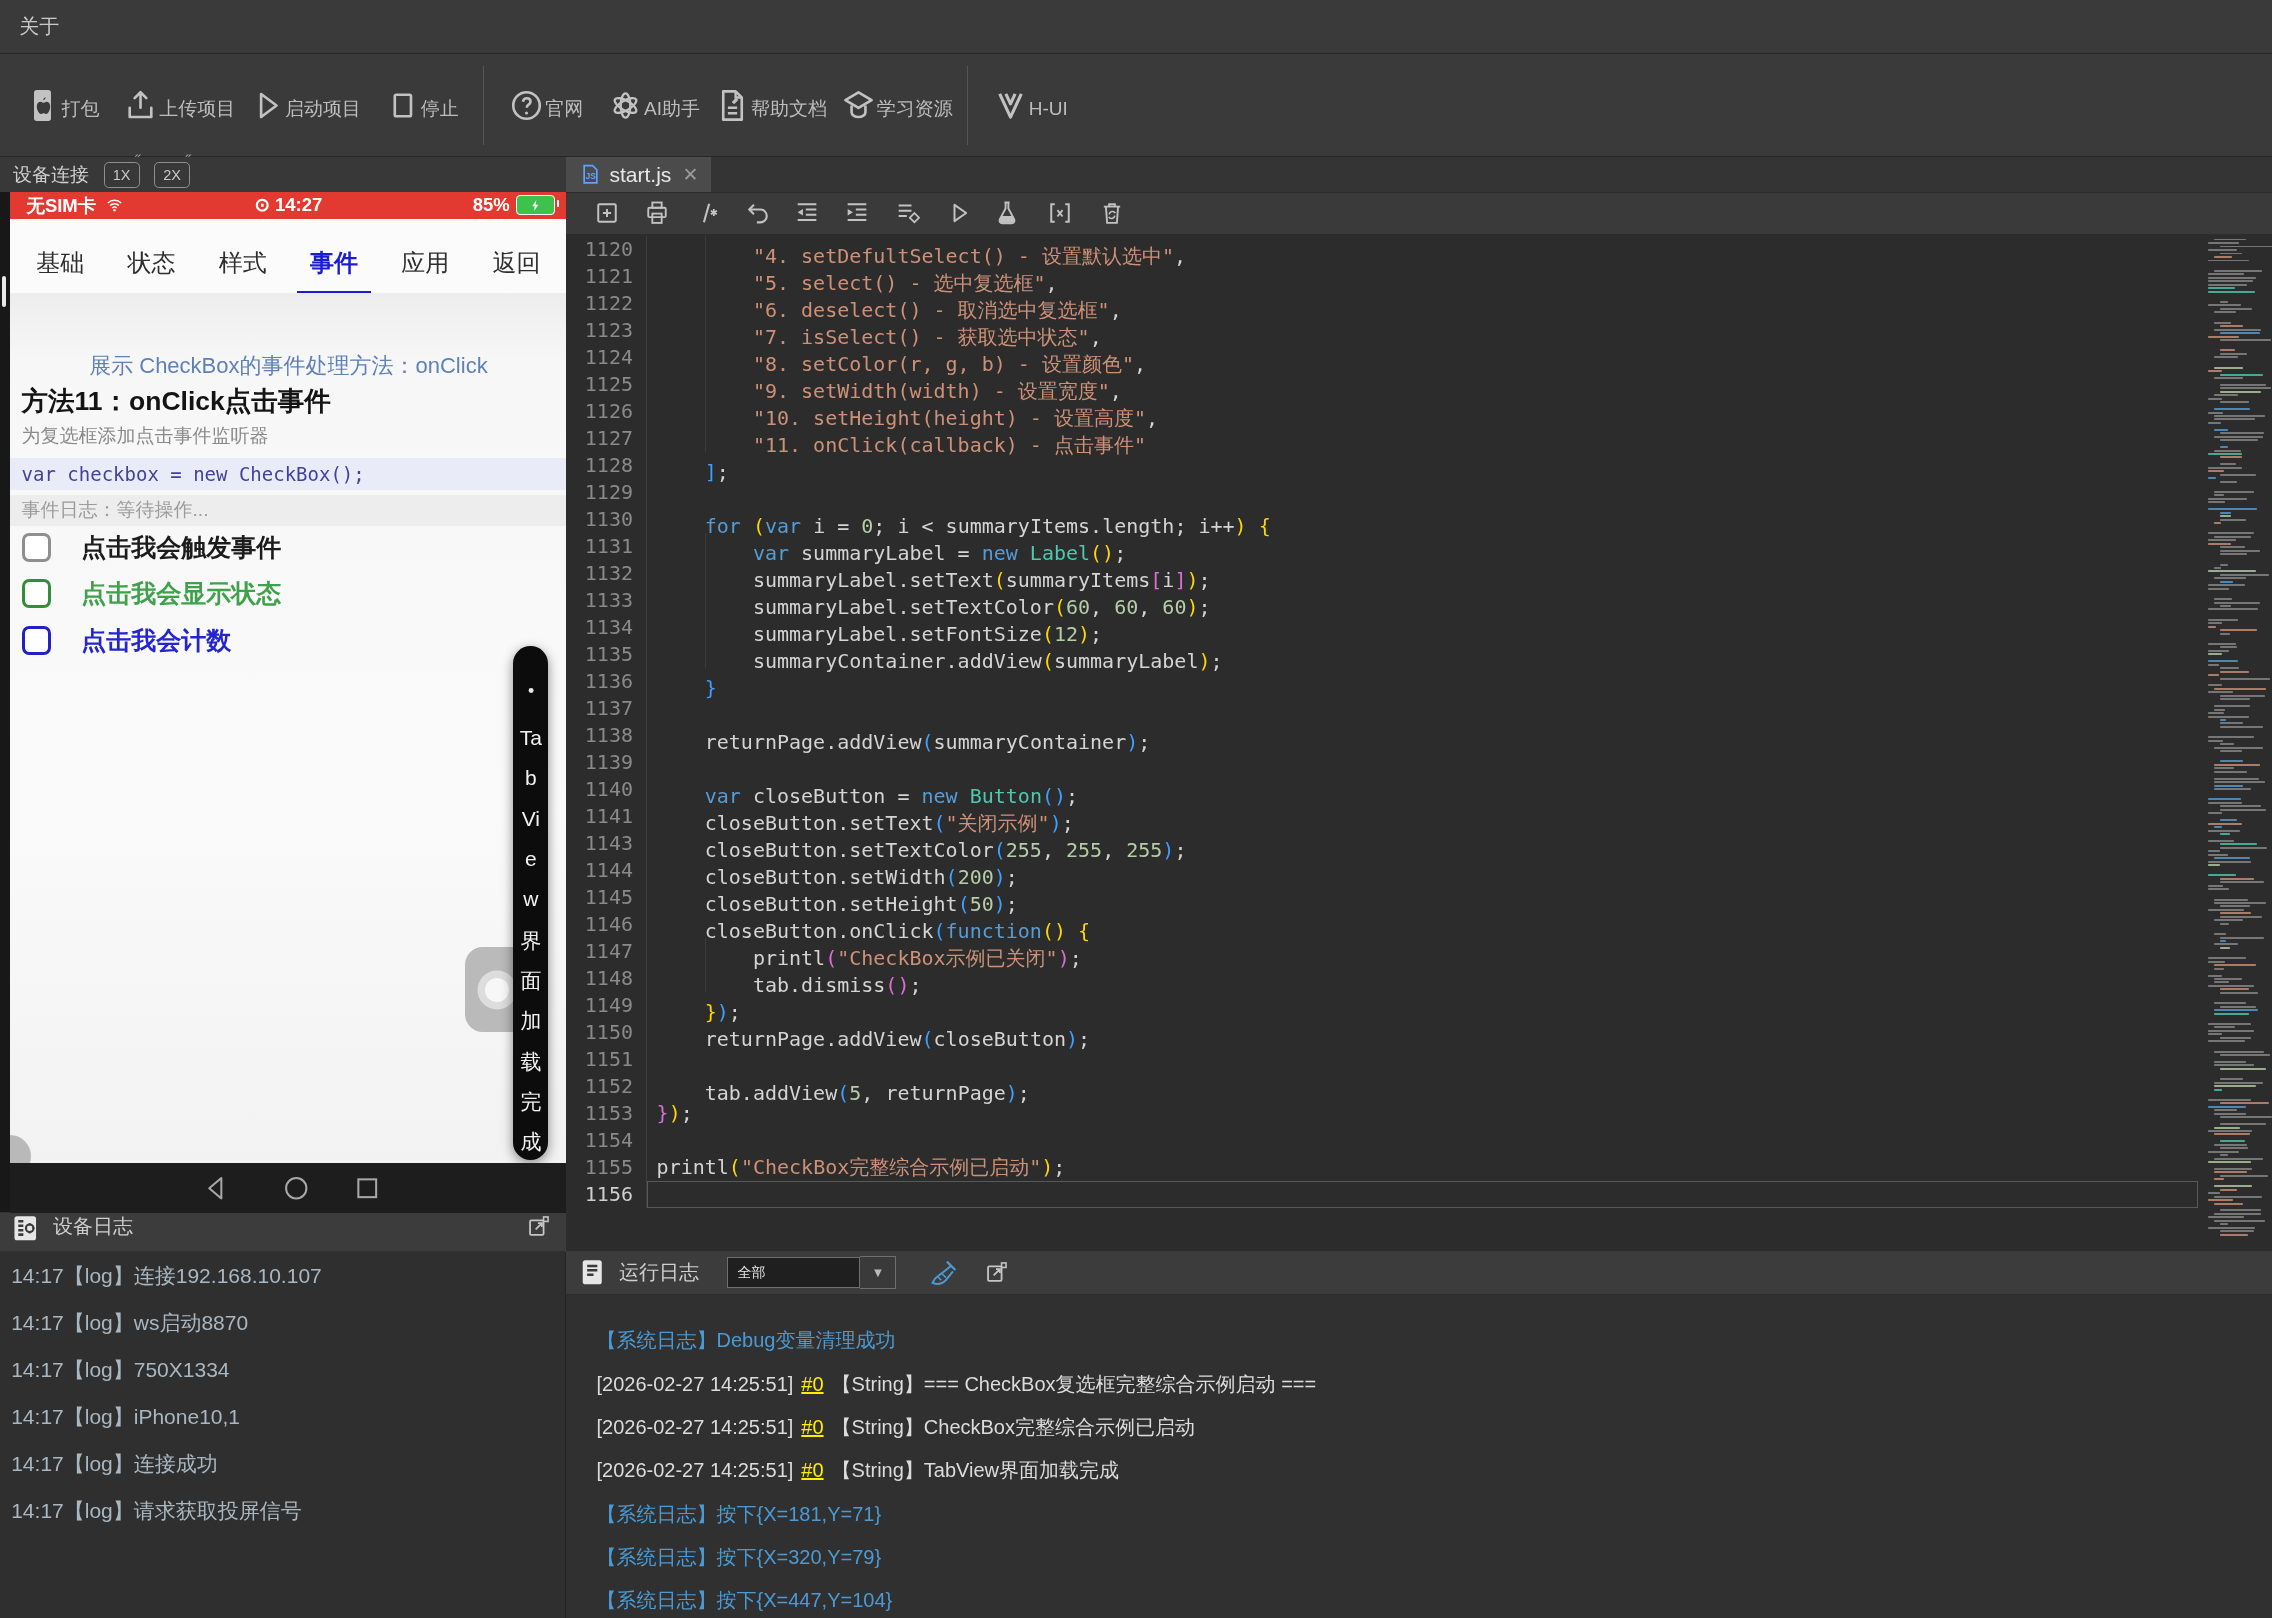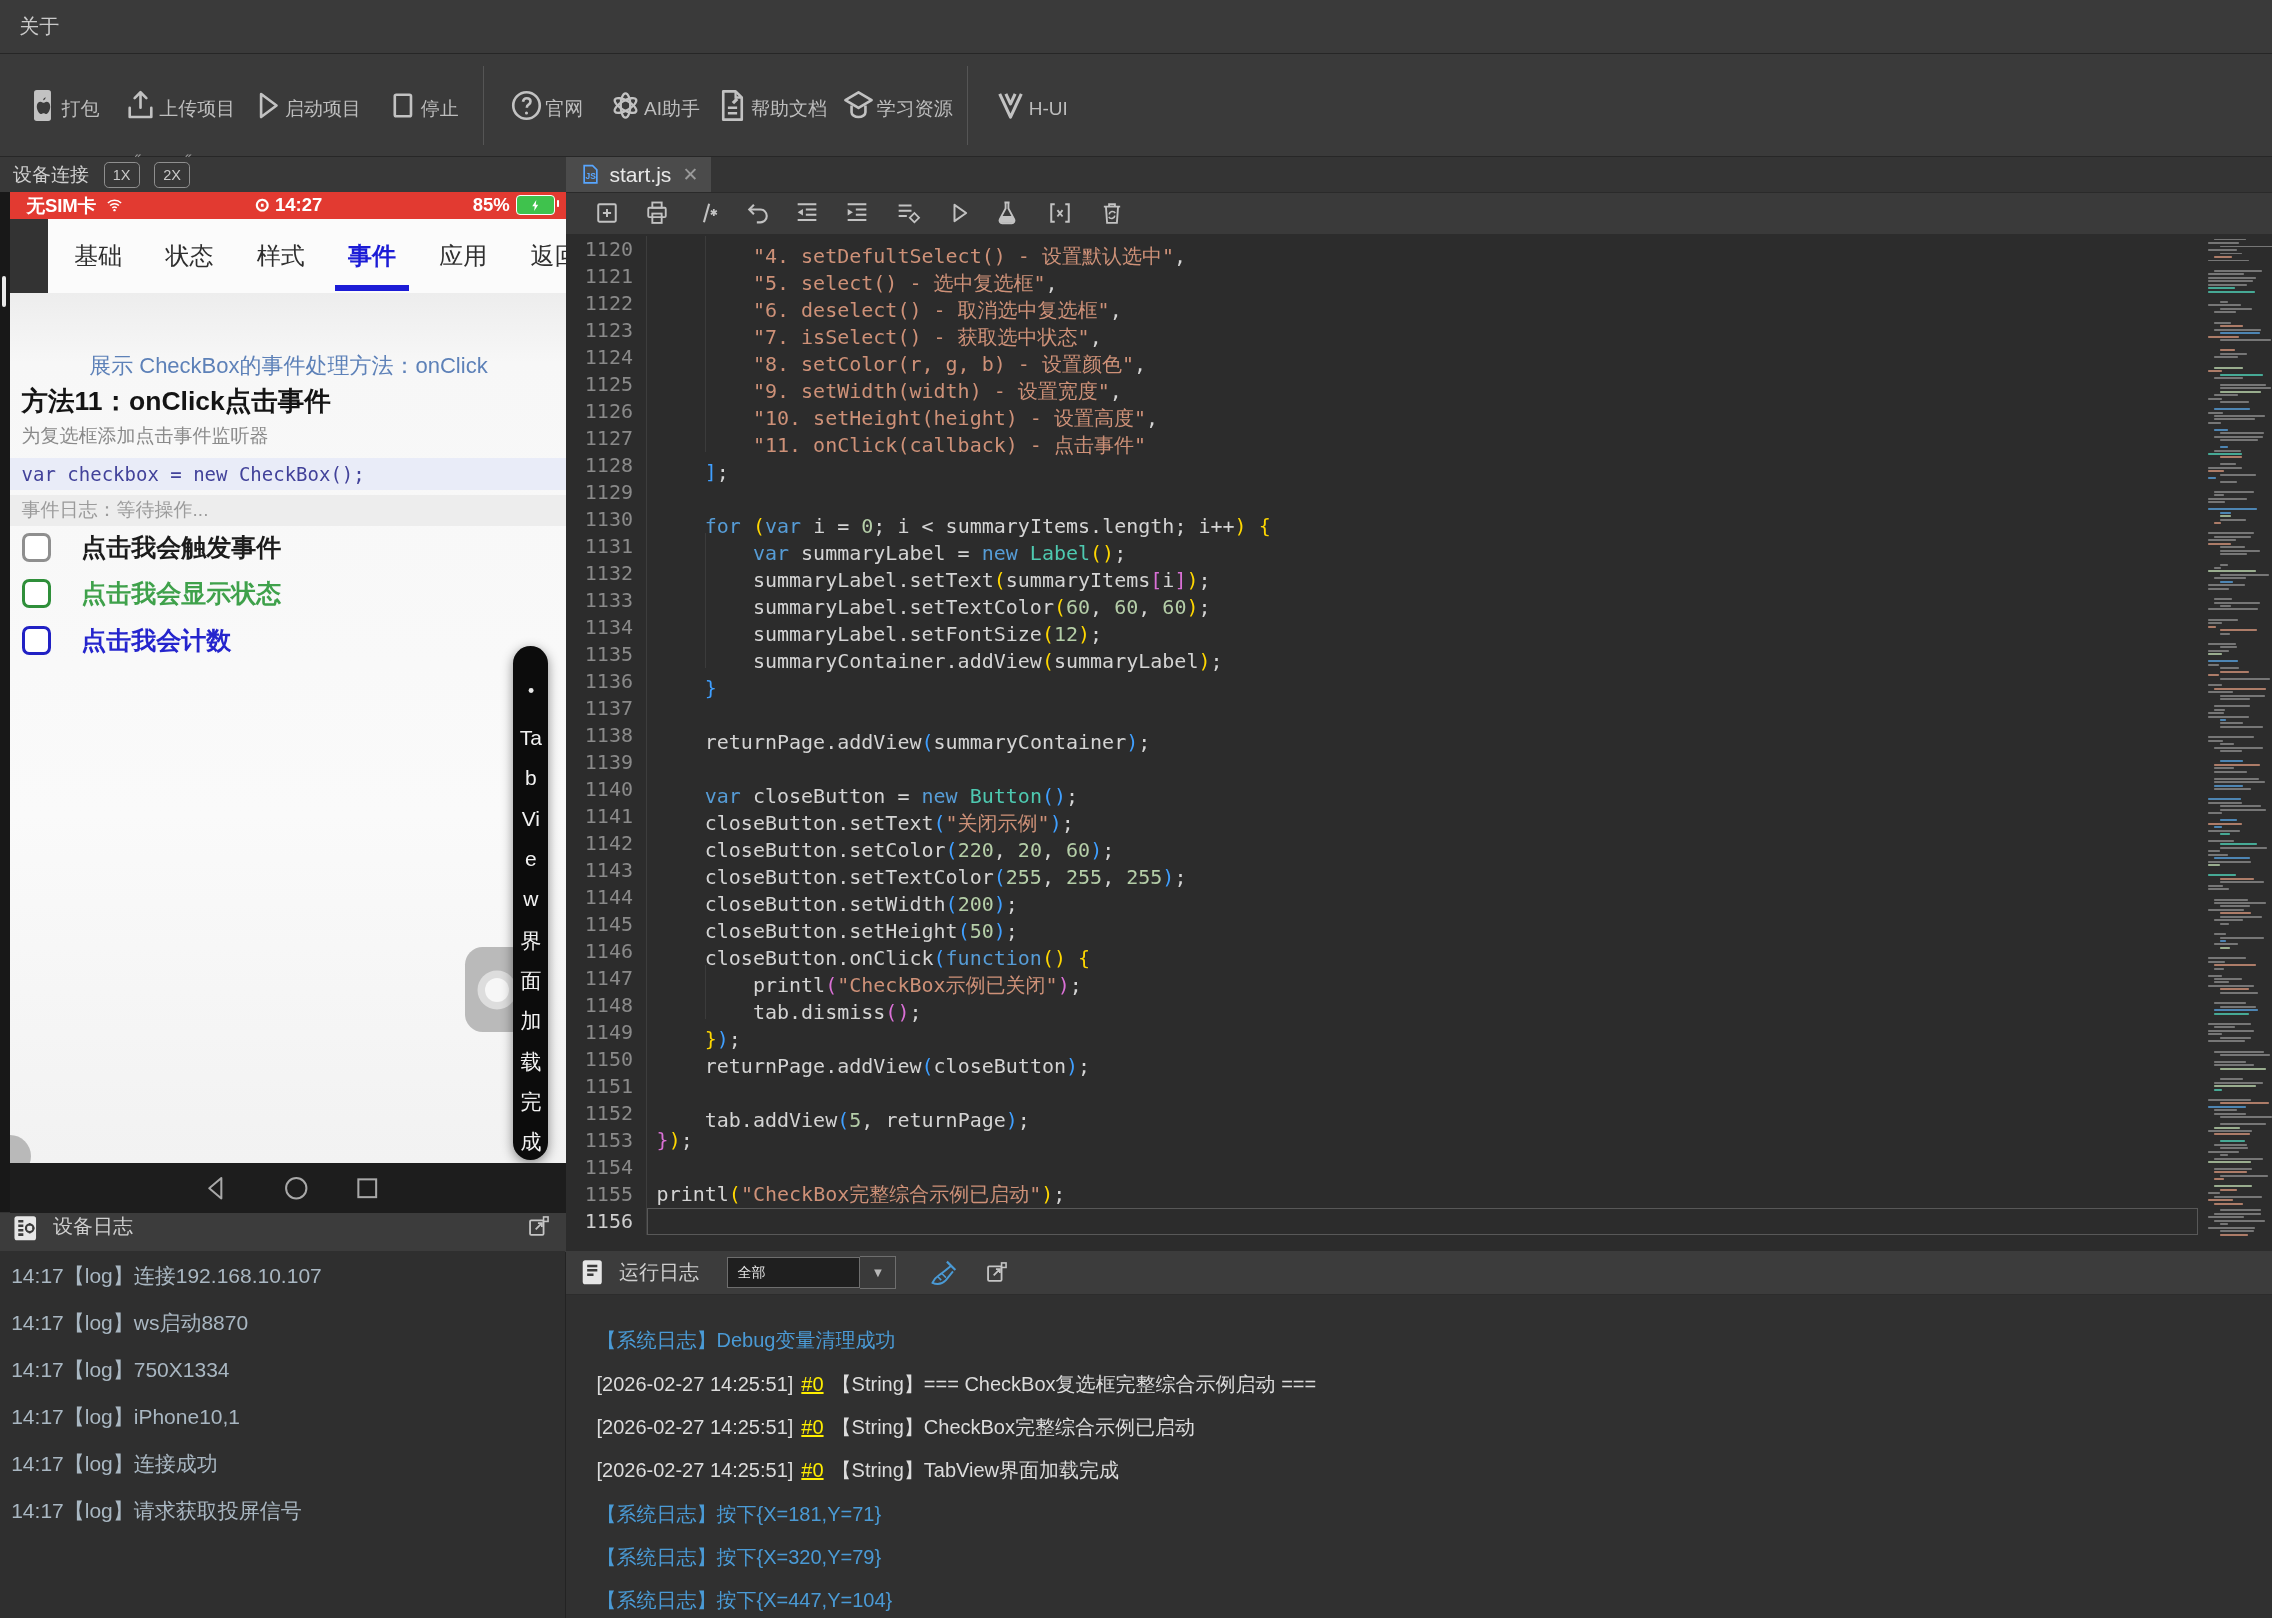--- a/index.html
+++ b/index.html
@@ -32,21 +32,21 @@
 
   #statusbar{position:absolute;left:10.4px;top:35px;width:556px;height:26.5px;background:#e23a31;color:#fff;font-size:18.5px;display:flex;align-items:center;}
   #sb-carrier{margin-left:16px;font-weight:bold;}
   #sb-wifi{margin-left:8px;}
   #sb-center{position:absolute;left:0;right:0;text-align:center;font-weight:bold;}
   #sb-right{position:absolute;right:11.2px;display:flex;align-items:center;}
   #sb-batt-pct{font-weight:bold;margin-right:6.4px;}
   #sb-batt{width:37px;height:17.7px;border:1.6px solid #fff;border-radius:4px;background:#3fc24d;position:relative;display:flex;align-items:center;justify-content:center;}
   #sb-batt::after{content:"";position:absolute;right:-4.8px;top:4px;width:2.4px;height:6.4px;background:#fff;border-radius:0.8px;}
 
-  #phone-tabs{position:absolute;left:10.4px;top:62px;width:556px;height:74px;background:#fbfbfb;display:flex;justify-content:space-between;align-items:center;padding:0 21px;box-sizing:border-box;margin-left:38px;}
+  #phone-tabs{position:absolute;left:10.4px;top:62px;width:556px;height:74px;background:#fbfbfb;display:flex;justify-content:space-between;align-items:flex-end;padding:0 21px;box-sizing:border-box;}
   .ptab{font-size:24px;color:#2e2e2e;position:relative;padding:14.5px 4.8px;}
   .ptab.active{color:var(--accent);font-weight:bold;}
   .ptab.active::after{content:"";position:absolute;left:50%;transform:translateX(-50%);bottom:-4.8px;width:74px;height:6.4px;background:var(--accent);}
 
   #phone-content{position:absolute;left:10.4px;top:136px;width:556px;height:870px;background:linear-gradient(180deg,#ededed 0%,#f7f7f7 8%,#fafafa 60%,#f2f2f2 100%);overflow:hidden;}
   #pc-title{position:absolute;left:0;top:58px;width:100%;text-align:center;color:#5d81b8;font-size:22px;}
   #pc-method{position:absolute;left:11.2px;top:90px;font-size:26.5px;font-weight:bold;color:#141414;}
   #pc-desc{position:absolute;left:11.2px;top:130px;font-size:19px;color:#8a8a8a;}
   #pc-code{position:absolute;left:0;top:165px;width:100%;height:32px;background:#e9ecf8;font-family:"DejaVu Sans Mono",monospace;font-size:19px;color:#42429a;line-height:32px;padding-left:11.2px;box-sizing:border-box;}
   #pc-eventlog{position:absolute;left:0;top:202px;width:100%;height:30.5px;background:#ededed;font-size:19px;color:#9b9b9b;line-height:30.5px;padding-left:11.2px;box-sizing:border-box;}
@@ -488,21 +488,20 @@
       <div class="cl"><span class="ln">1132</span><span class="ct"><span class="iu"></span><span class="iu g"></span><span class="tok-pln">summaryLabel.setText</span><span class="tok-b1">(</span><span class="tok-pln">summaryItems</span><span class="tok-b2">[</span><span class="tok-pln">i</span><span class="tok-b2">]</span><span class="tok-b1">)</span><span class="tok-pln">;</span></span></div>
       <div class="cl"><span class="ln">1133</span><span class="ct"><span class="iu"></span><span class="iu g"></span><span class="tok-pln">summaryLabel.setTextColor</span><span class="tok-b1">(</span><span class="tok-num">60</span><span class="tok-pln">, </span><span class="tok-num">60</span><span class="tok-pln">, </span><span class="tok-num">60</span><span class="tok-b1">)</span><span class="tok-pln">;</span></span></div>
       <div class="cl"><span class="ln">1134</span><span class="ct"><span class="iu"></span><span class="iu g"></span><span class="tok-pln">summaryLabel.setFontSize</span><span class="tok-b1">(</span><span class="tok-num">12</span><span class="tok-b1">)</span><span class="tok-pln">;</span></span></div>
       <div class="cl"><span class="ln">1135</span><span class="ct"><span class="iu"></span><span class="iu g"></span><span class="tok-pln">summaryContainer.addView</span><span class="tok-b1">(</span><span class="tok-pln">summaryLabel</span><span class="tok-b1">)</span><span class="tok-pln">;</span></span></div>
       <div class="cl"><span class="ln">1136</span><span class="ct"><span class="iu"></span><span class="tok-b3">}</span></span></div>
       <div class="cl"><span class="ln">1137</span><span class="ct"></span></div>
       <div class="cl"><span class="ln">1138</span><span class="ct"><span class="iu"></span><span class="tok-pln">returnPage.addView</span><span class="tok-b3">(</span><span class="tok-pln">summaryContainer</span><span class="tok-b3">)</span><span class="tok-pln">;</span></span></div>
       <div class="cl"><span class="ln">1139</span><span class="ct"></span></div>
       <div class="cl"><span class="ln">1140</span><span class="ct"><span class="iu"></span><span class="tok-kw">var</span><span class="tok-pln"> closeButton = </span><span class="tok-kw">new</span><span class="tok-pln"> </span><span class="tok-cls">Button</span><span class="tok-b3">()</span><span class="tok-pln">;</span></span></div>
       <div class="cl"><span class="ln">1141</span><span class="ct"><span class="iu"></span><span class="tok-pln">closeButton.setText</span><span class="tok-b3">(</span><span class="tok-str">"关闭示例"</span><span class="tok-b3">)</span><span class="tok-pln">;</span></span></div>
-      <div class="cl"><span class="ln">1142</span><span class="ct"><span class="iu"></span><span class="tok-pln">closeButton.setColor</span><span class="tok-b3">(</span><span class="tok-num">220</span><span class="tok-pln">, </span><span class="tok-num">20</span><span class="tok-pln">, </span><span class="tok-num">60</span><span class="tok-b3">)</span><span class="tok-pln">;</span></span></div>
       <div class="cl"><span class="ln">1143</span><span class="ct"><span class="iu"></span><span class="tok-pln">closeButton.setTextColor</span><span class="tok-b3">(</span><span class="tok-num">255</span><span class="tok-pln">, </span><span class="tok-num">255</span><span class="tok-pln">, </span><span class="tok-num">255</span><span class="tok-b3">)</span><span class="tok-pln">;</span></span></div>
       <div class="cl"><span class="ln">1144</span><span class="ct"><span class="iu"></span><span class="tok-pln">closeButton.setWidth</span><span class="tok-b3">(</span><span class="tok-num">200</span><span class="tok-b3">)</span><span class="tok-pln">;</span></span></div>
       <div class="cl"><span class="ln">1145</span><span class="ct"><span class="iu"></span><span class="tok-pln">closeButton.setHeight</span><span class="tok-b3">(</span><span class="tok-num">50</span><span class="tok-b3">)</span><span class="tok-pln">;</span></span></div>
       <div class="cl"><span class="ln">1146</span><span class="ct"><span class="iu"></span><span class="tok-pln">closeButton.onClick</span><span class="tok-b3">(</span><span class="tok-kw">function</span><span class="tok-b1">()</span><span class="tok-pln"> </span><span class="tok-b1">{</span></span></div>
       <div class="cl"><span class="ln">1147</span><span class="ct"><span class="iu"></span><span class="iu g"></span><span class="tok-pln">printl</span><span class="tok-b2">(</span><span class="tok-str">"CheckBox示例已关闭"</span><span class="tok-b2">)</span><span class="tok-pln">;</span></span></div>
       <div class="cl"><span class="ln">1148</span><span class="ct"><span class="iu"></span><span class="iu g"></span><span class="tok-pln">tab.dismiss</span><span class="tok-b2">()</span><span class="tok-pln">;</span></span></div>
       <div class="cl"><span class="ln">1149</span><span class="ct"><span class="iu"></span><span class="tok-b1">}</span><span class="tok-b3">)</span><span class="tok-pln">;</span></span></div>
       <div class="cl"><span class="ln">1150</span><span class="ct"><span class="iu"></span><span class="tok-pln">returnPage.addView</span><span class="tok-b3">(</span><span class="tok-pln">closeButton</span><span class="tok-b3">)</span><span class="tok-pln">;</span></span></div>
       <div class="cl"><span class="ln">1151</span><span class="ct"></span></div>
       <div class="cl"><span class="ln">1152</span><span class="ct"><span class="iu"></span><span class="tok-pln">tab.addView</span><span class="tok-b3">(</span><span class="tok-num">5</span><span class="tok-pln">, returnPage</span><span class="tok-b3">)</span><span class="tok-pln">;</span></span></div>

